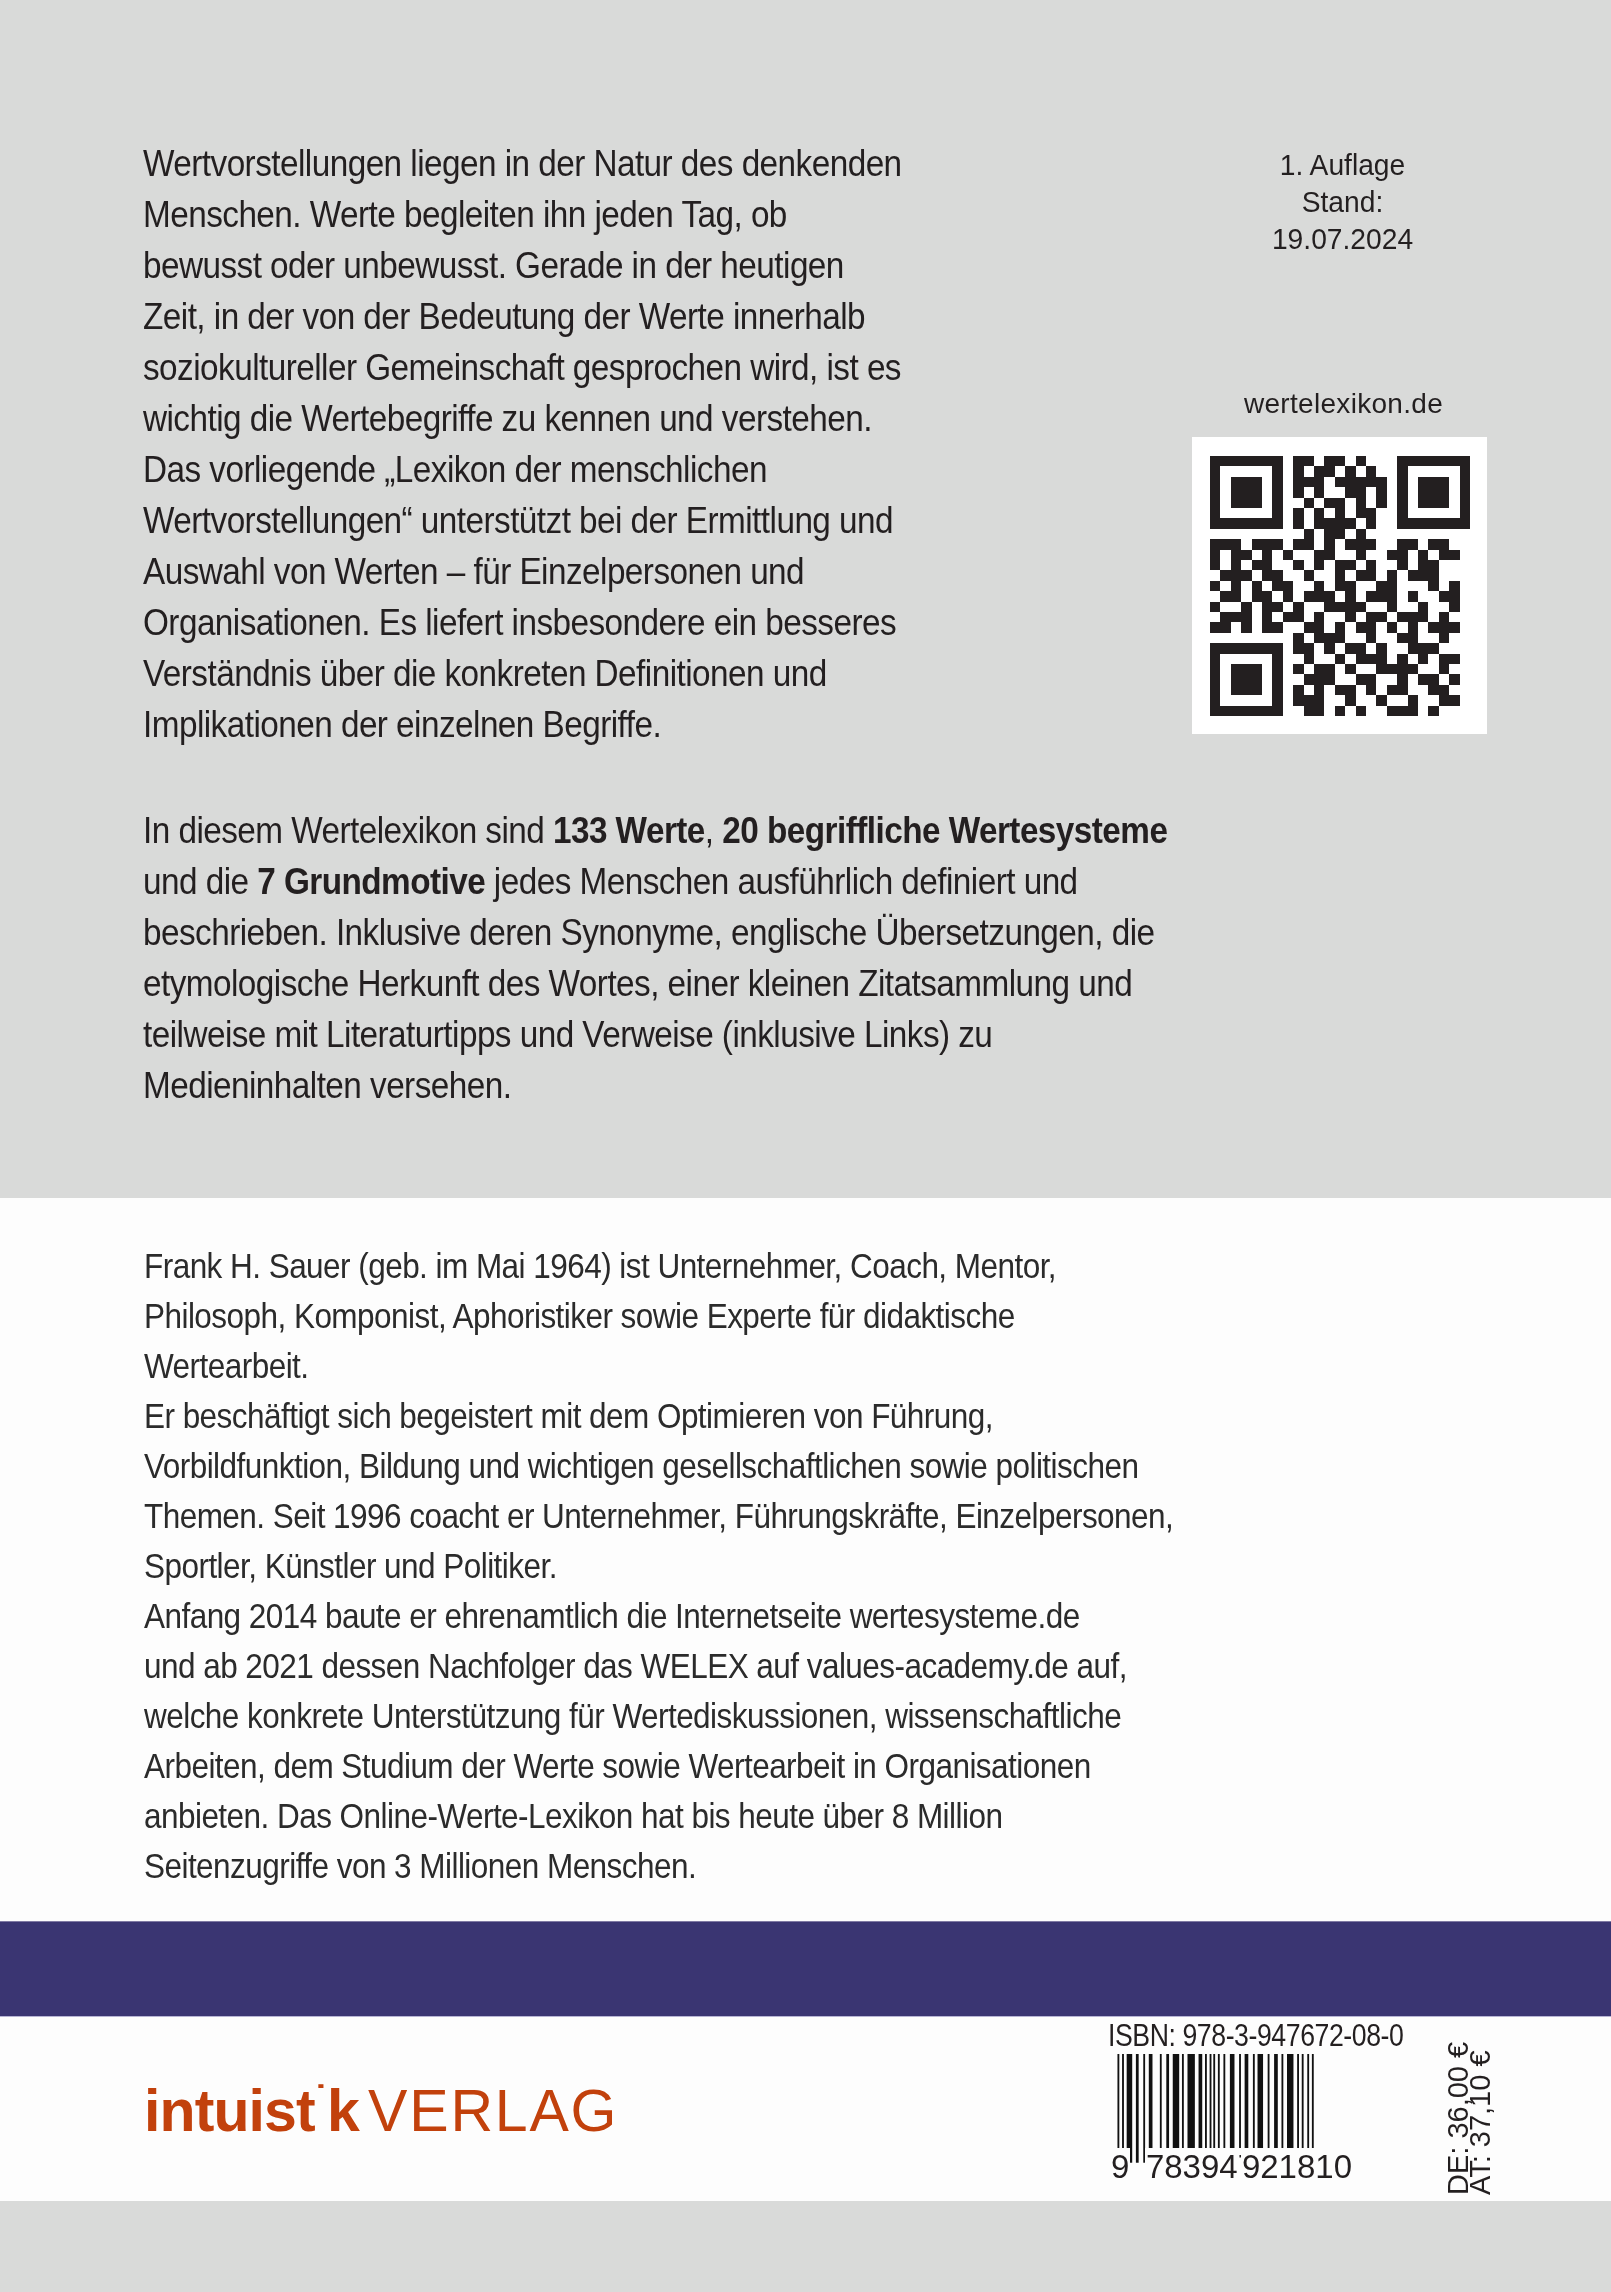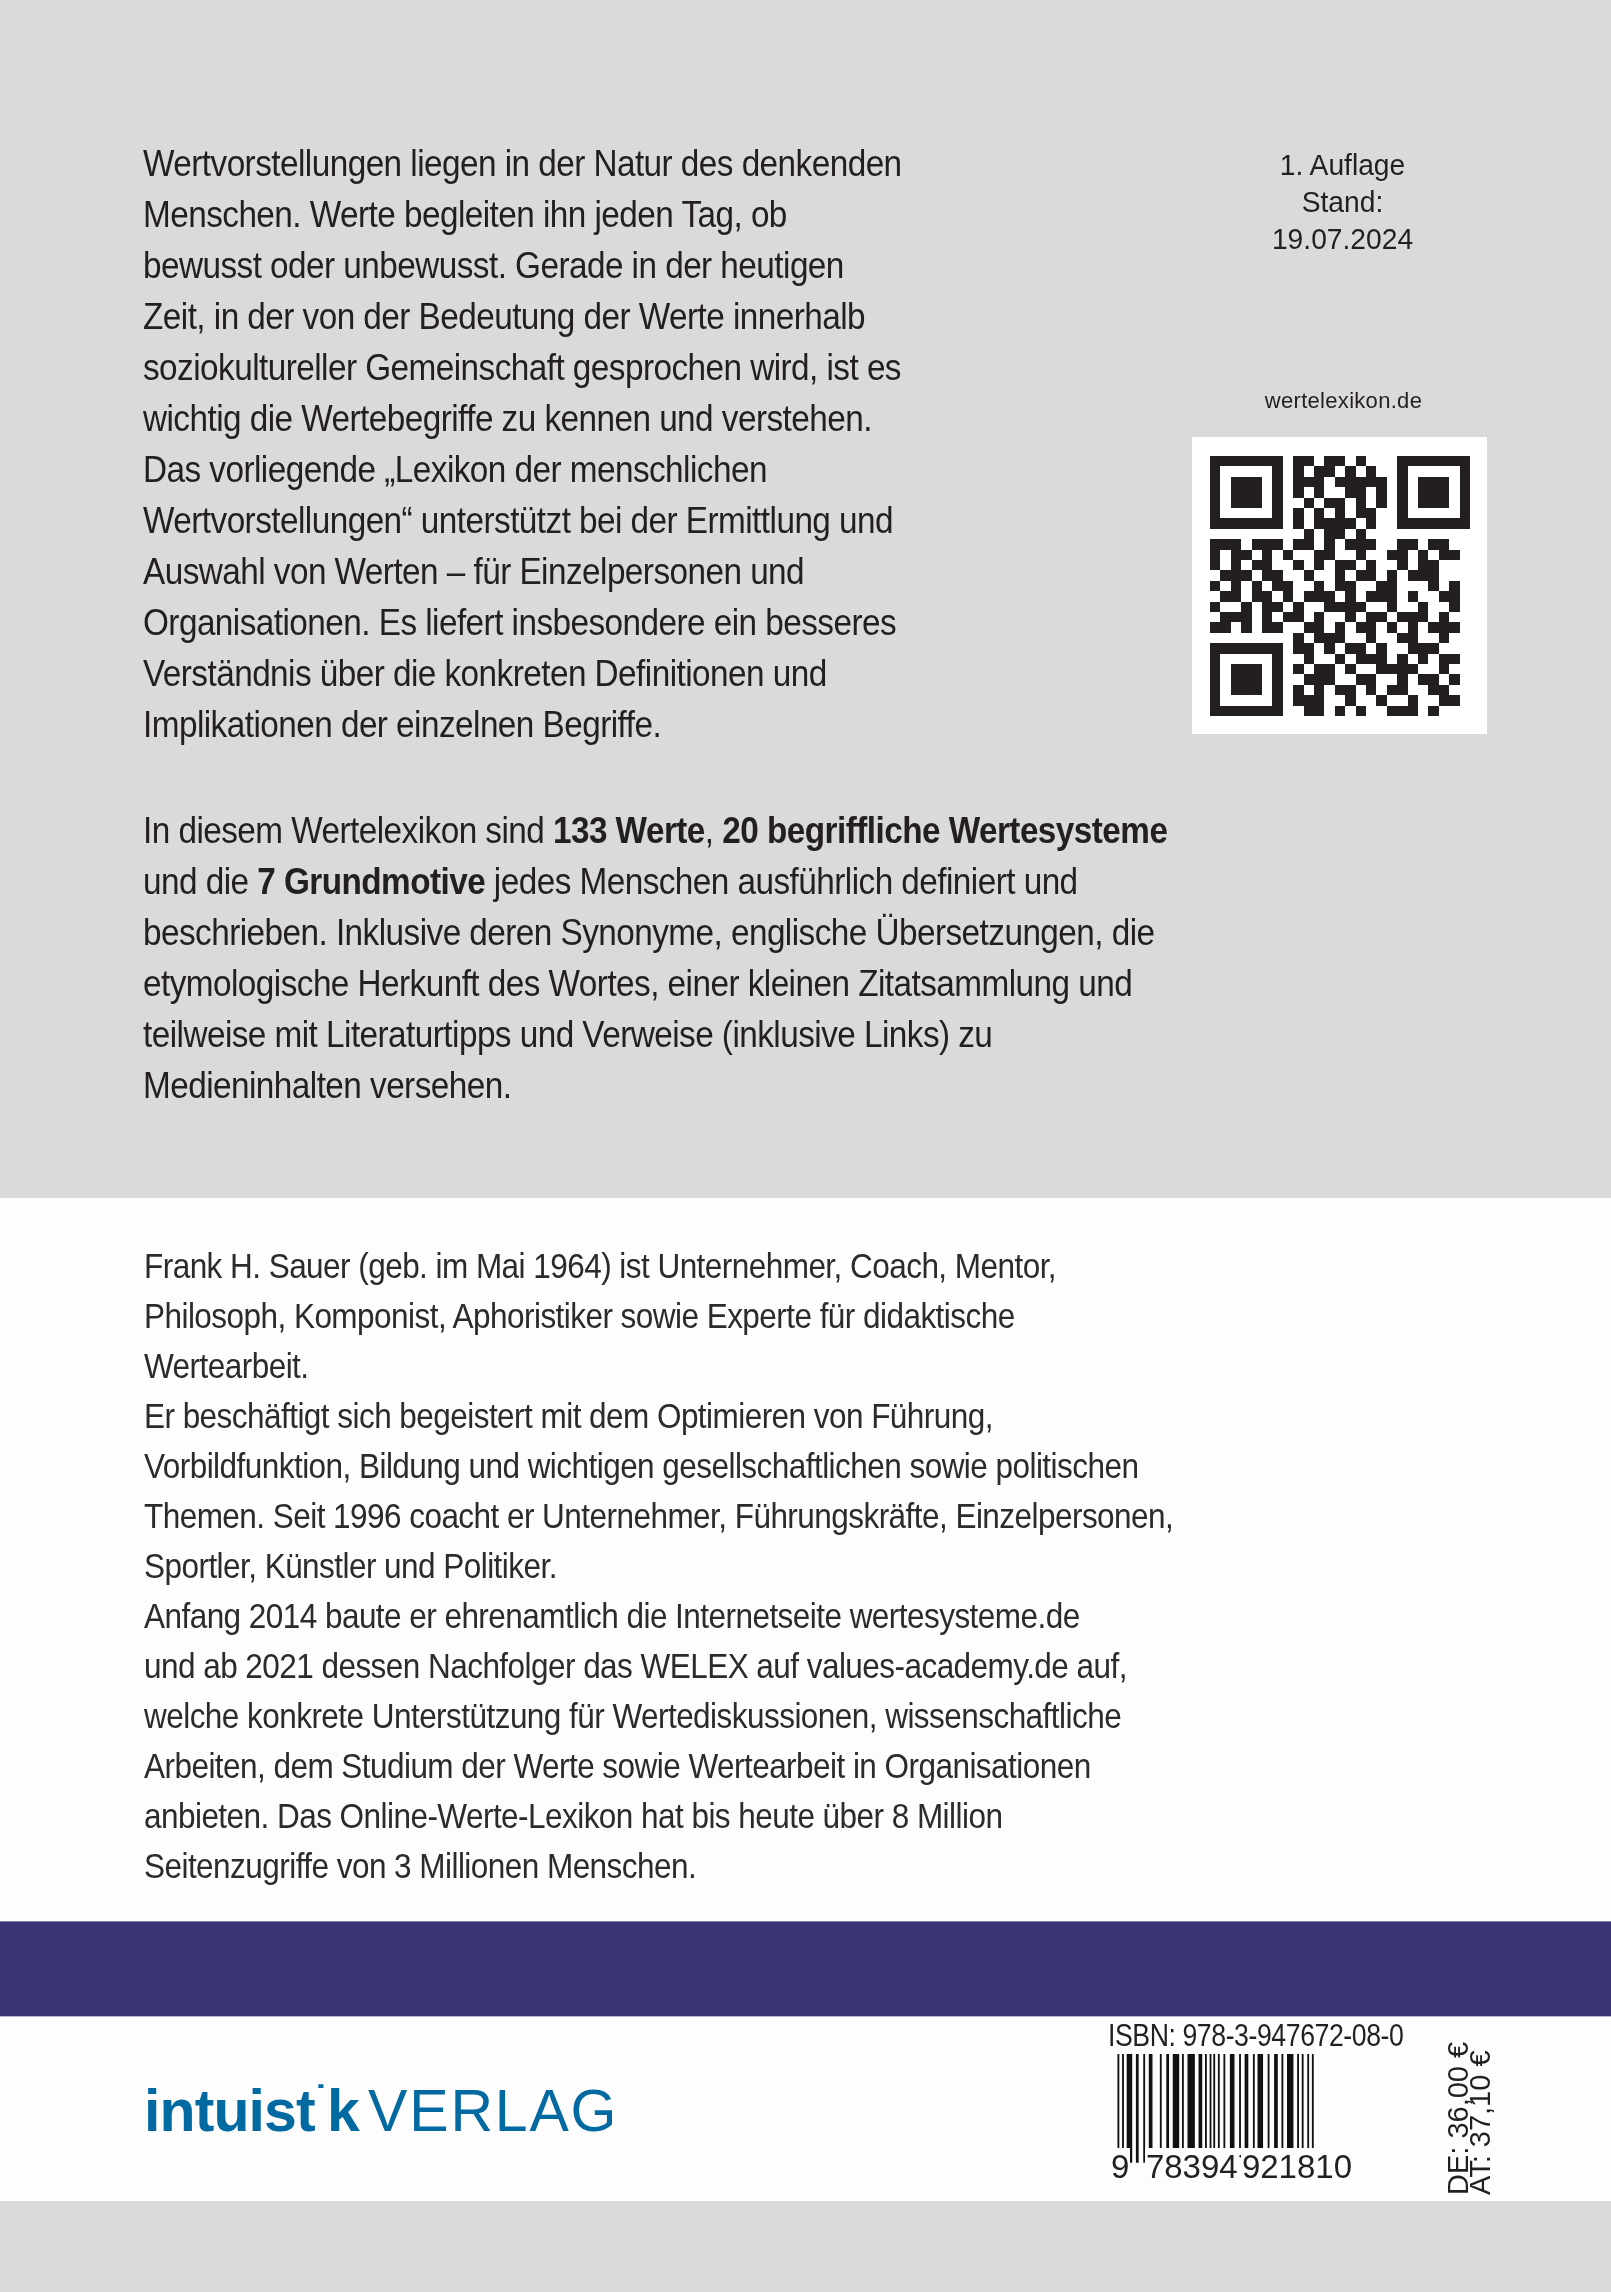--- a/index.html
+++ b/index.html
@@ -28,29 +28,29 @@
   #contents-para { top: 805px; transform: scaleX(0.9); }
   #bio-para { top: 1241px; left: 144px; font-size: 35px; line-height: 50px; transform: scaleX(0.9); color: #2b2b2b; }
   b { font-weight: bold; }
 
   #edition {
     position: absolute; left: 1227px; top: 146px; width: 231px;
     text-align: center; font-size: 30px; line-height: 37px; transform: scaleX(0.94);
   }
   #qr-url {
     position: absolute; left: 1191px; top: 388px; width: 305px;
-    text-align: center; font-size: 22px; letter-spacing: 0.3px;
+    text-align: center; font-size: 28px; letter-spacing: 0.3px;
   }
   #qr-box {
     position: absolute; left: 1192px; top: 437px; width: 295px; height: 297px; background: #ffffff;
   }
   #qr-box svg { position: absolute; left: 17.5px; top: 18.5px; }
 
   #publisher-logo {
-    position: absolute; left: 144px; top: 2077px; font-size: 59px; color: #0369a1; white-space: nowrap;
+    position: absolute; left: 144px; top: 2077px; font-size: 59px; color: #c2410c; white-space: nowrap;
   }
   #publisher-logo .brand { font-weight: bold; letter-spacing: -0.9px; }
   #publisher-logo .tick { font-size: 37px; vertical-align: 20px; font-weight: bold; }
   #publisher-logo .verlag { font-weight: normal; letter-spacing: 1.8px; margin-left: 9.2px; }
 
   #isbn-text {
     position: absolute; left: 1108px; top: 2018px; font-size: 31px; letter-spacing: -0.5px; transform: scaleX(0.86); transform-origin: left top; white-space: nowrap;
   }
   #barcode { position: absolute; left: 1117px; top: 2054px; }
   #barcode-digits { position: absolute; left: 1110px; top: 2148px; font-size: 33px; white-space: nowrap; background: transparent; }

